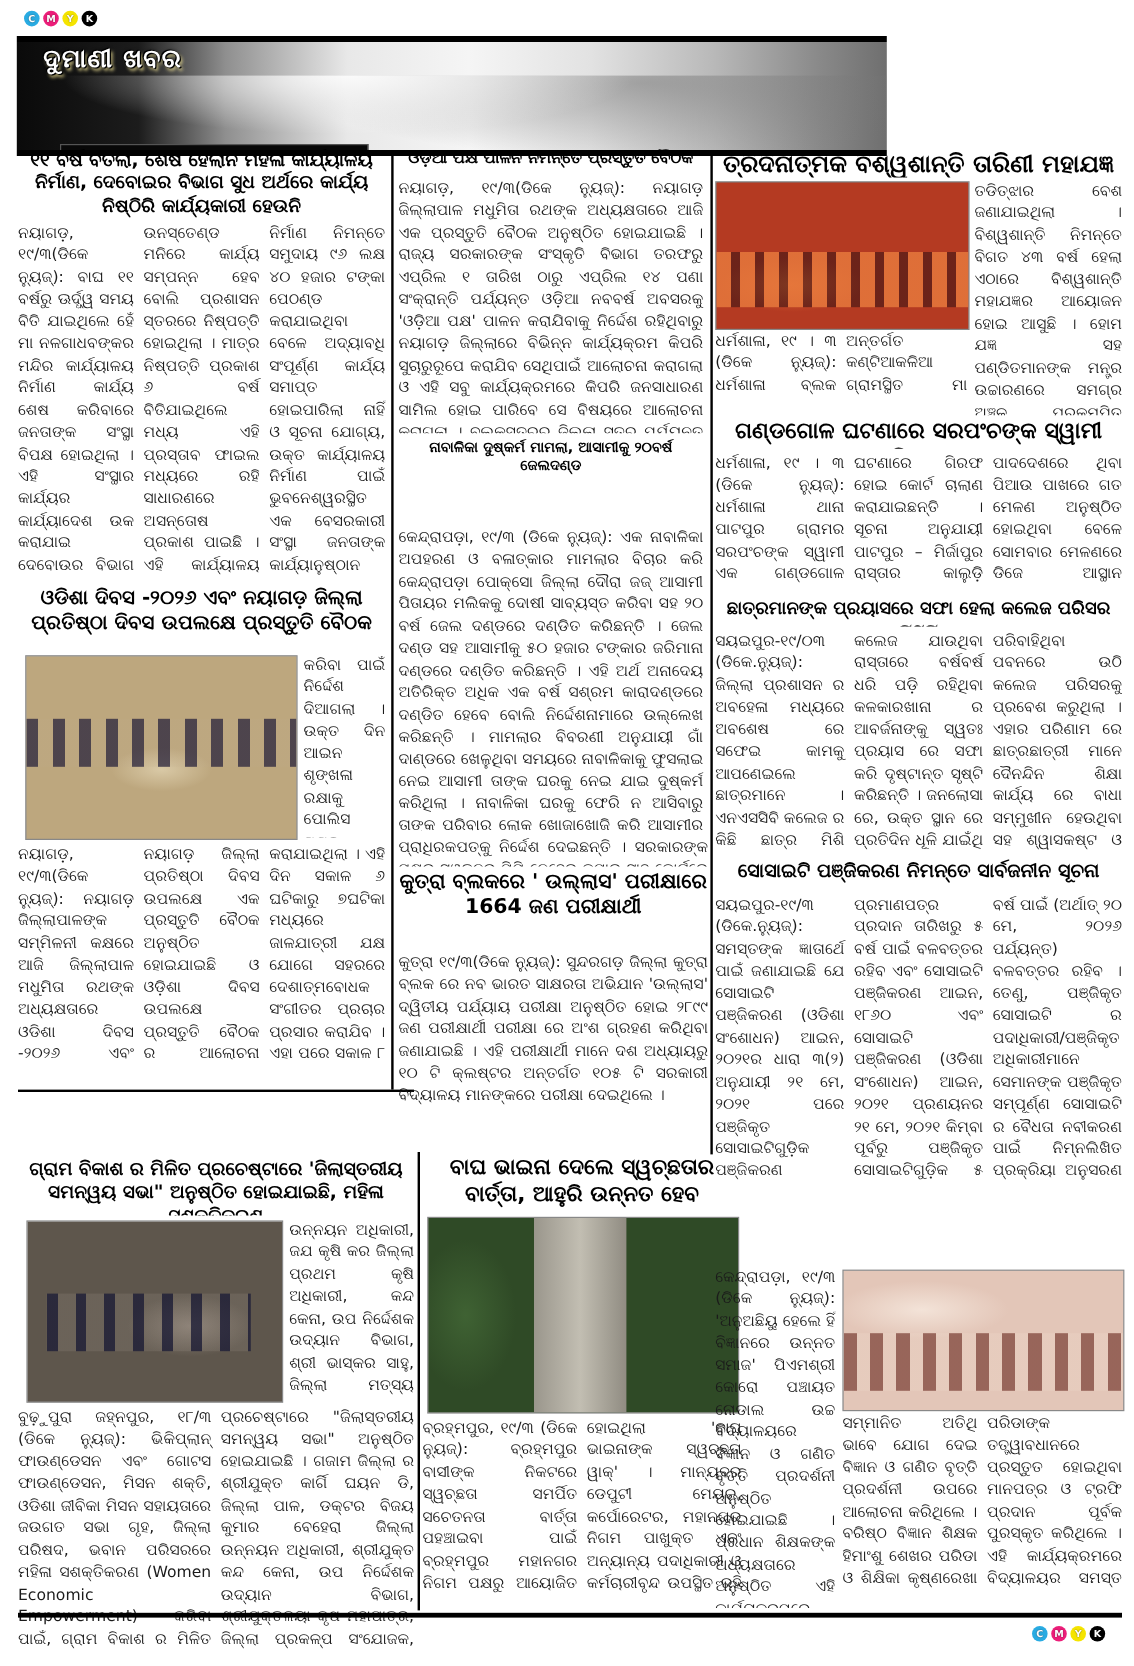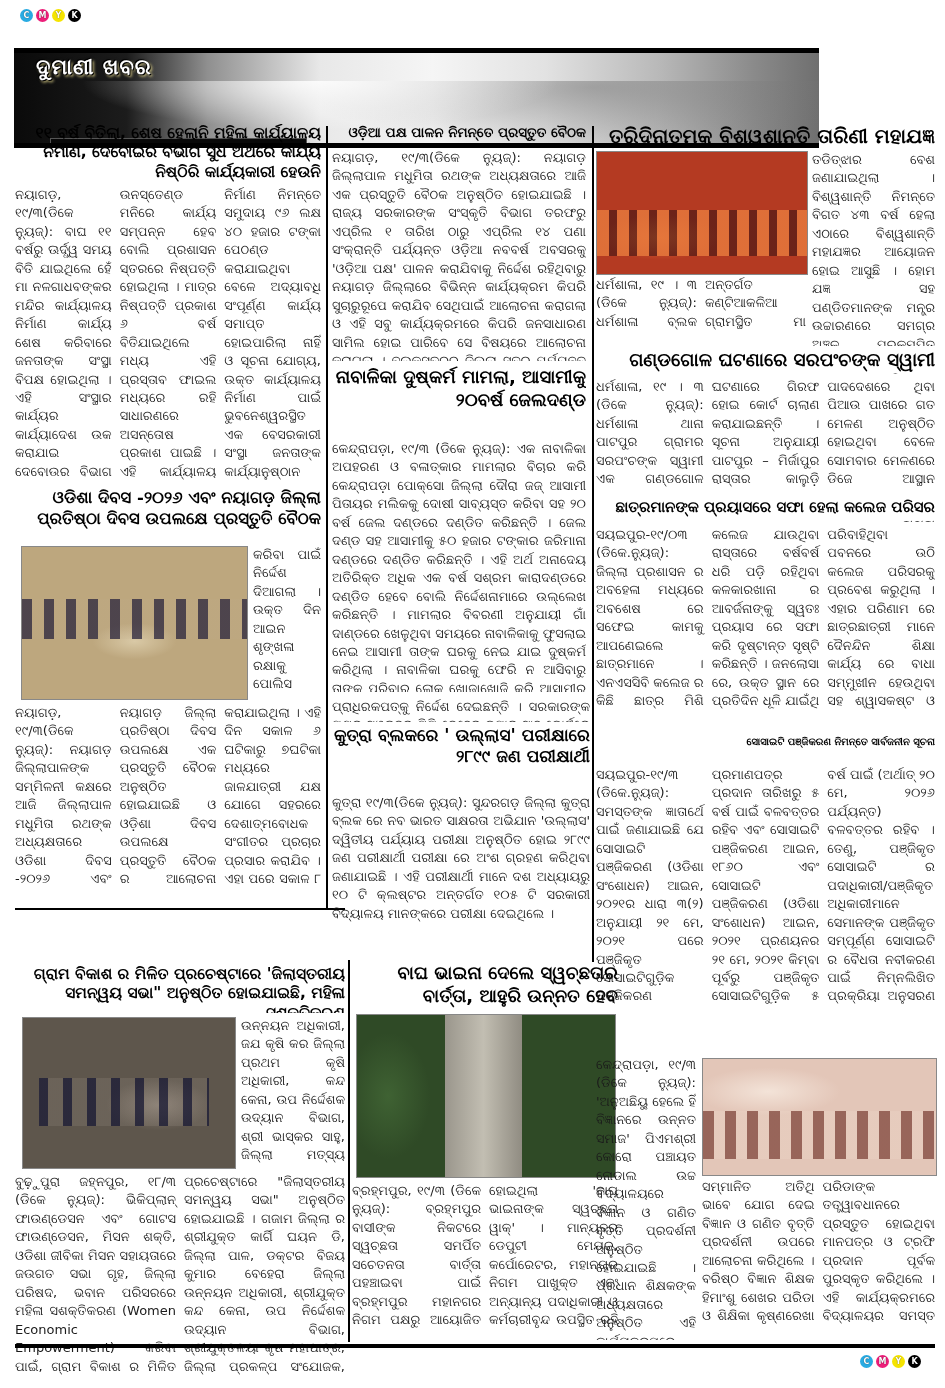--- a/index.html
+++ b/index.html
@@ -1,40 +1,40 @@
 <!DOCTYPE html>
 <html><head>
 <meta charset="utf-8">
 <style>
   html,body{margin:0;padding:0;background:#ffffff;}
   #page{position:relative;width:945px;height:1388px;background:#ffffff;overflow:hidden;
         font-family:"DejaVu Sans","Liberation Sans",sans-serif;color:#111;}
   .abs{position:absolute;}
   
-  #masthead{left:14px;top:48px;width:805px;height:90px;
+  #masthead{left:14px;top:30px;width:725px;height:90px;
     background:linear-gradient(90deg,#0a0a0a 0%,#1c1c1c 14%,#8f8f8f 24%,#e8e8e8 38%,#f5f5f5 52%,#e2e2e2 66%,#b9b9b9 80%,#8a8a8a 92%,#6f6f6f 100%);
     border-top:5px solid #000;border-bottom:5px solid #000;overflow:hidden;}
   #masthead .ridge{position:absolute;left:0;top:28px;width:100%;height:62px;
     background:radial-gradient(ellipse 340px 70px at 38% 0%,rgba(255,255,255,.85),rgba(255,255,255,0) 70%),
                radial-gradient(ellipse 420px 90px at 72% 10%,rgba(120,120,120,.55),rgba(120,120,120,0) 70%);}
   #logo-block{left:22px;top:34px;width:280px;height:80px;color:#fff;}
   #logo-title{font-size:21px;font-weight:bold;letter-spacing:1px;
     text-shadow:0 0 3px #000,1px 1px 0 #000,-1px -1px 0 #000,2px 2px 3px #fcee9e;}
   #date-box{left:36px;top:85px;width:255px;height:25px;background:#080808;border:1px solid #555;
     color:#fff;font-size:12.5px;font-weight:bold;display:flex;align-items:center;justify-content:center;}
   #page-title{left:420px;top:58px;width:330px;height:52px;text-align:center;font-size:40px;font-weight:bold;color:#000;
     text-shadow:-2px -2px 0 #fff,2px -2px 0 #fff,-2px 2px 0 #fff,2px 2px 0 #fff,0 0 6px #fff;letter-spacing:2px;}
   #pageno-box{left:852px;top:79px;width:80px;height:29px;background:#0a0a0a;border:1px solid #666;border-radius:4px;
     color:#fff;font-size:13.5px;font-weight:bold;display:flex;align-items:center;justify-content:center;}
   
   .cmyk{display:flex;gap:3px;}
   .cmyk .dot{width:13px;height:13px;border-radius:50%;display:flex;align-items:center;justify-content:center;
     font-size:8px;font-weight:bold;color:#fff;text-shadow:0 0 1px rgba(0,0,0,.8);}
   
-  .hl{font-weight:bold;color:#000;text-align:right;overflow:hidden;line-height:1.25;}
+  .hl{font-weight:bold;color:#000;text-align:center;overflow:hidden;line-height:1.25;}
   
   .bt{font-size:13px;line-height:1.42;text-align:justify;color:#1b1b1b;overflow:hidden;}
   .c2{column-count:2;column-gap:8px;}
   .c3{column-count:3;column-gap:8px;}
   
   .vrule{width:1.5px;background:#000;}
   .hrule{height:1.5px;background:#000;}
   .thickrule{height:4px;background:#000;}
   
   .photo{overflow:hidden;border:1px solid #888;}
@@ -120,27 +120,27 @@
     <div class="bt abs" style="left:226px;top:52px;width:104px;height:150px;">ଉନ୍ନୟନ ଅଧିକାରୀ, ଜଯ କୃଷି କର ଜିଲ୍ଲା ପ୍ରଥମ କୃଷି ଅଧିକାରୀ, କନ୍ଦ କେନା, ଉପ ନିର୍ଦ୍ଦେଶକ ଉଦ୍ୟାନ ବିଭାଗ, ଶ୍ରୀ ଭାସ୍କର ସାହୁ, ଜିଲ୍ଲା ମତ୍ସ୍ୟ ଅଧିକାରୀ, ବୃନ୍ଦାବନ ପଠଳ କୁମାର ଦାସ, ଜିଲ୍ଲା ପଶୁପାଳନ ଅଧିକାରୀ, ଜୟା କୃଷ୍ଣ ମହାପାତ୍ର ଜିଲ୍ଲା ପ୍ରୋଗ୍ରାମ ସଂଯୋଜକ ମିସନ ଶକ୍ତି, ଶ୍ରୀ ରାଜଗୋପାଳ ଦାସ, ପିଏ ଡିଆରଡିଏ, ଶ୍ରୀ ସନ୍ତୋଷ କୁମାର ରାଉତ ଜିଲ୍ଲା ପ୍ରୋଗ୍ରାମ ମ୍ୟାନେଜର ଉପସ୍ଥିତ ଥିଲେ ।</div>
     <div class="bt c2 abs" style="left:0;top:208px;width:330px;height:218px;">ବୁଢ଼ୁପୁରା ଜହ୍ନପୁର, ୧୮/୩ (ଡିକେ ନ୍ୟୁଜ୍): ଭିକିପ୍ଲାନ୍ ଫାଉଣ୍ଡେସନ ଏବଂ ଗୋଟସ ଫାଉଣ୍ଡେସନ, ମିସନ ଶକ୍ତି, ଓଡିଶା ଜୀବିକା ମିସନ ସହାୟତାରେ ଜଉଗତ ସଭା ଗୃହ, ଜିଲ୍ଲା ପରିଷଦ, ଭବାନ ପରିସରରେ ମହିଳା ସଶକ୍ତିକରଣ (Women Economic Empowerment) କରିବା ପାଇଁ, ଗ୍ରାମ ବିକାଶ ର ମିଳିତ ପ୍ରଚେଷ୍ଟାରେ "ଜିଲାସ୍ତରୀୟ ସମନ୍ୱୟ ସଭା" ଅନୁଷ୍ଠିତ ହୋଇଯାଇଛି । ଗଜାମ ଜିଲ୍ଲା ର ଶ୍ରୀଯୁକ୍ତ କାର୍ଗି ଘୟନ ଡି, ଜିଲ୍ଲା ପାଳ, ଡକ୍ଟର ବିଜୟ କୁମାର ବେହେରା ଜିଲ୍ଲା ଉନ୍ନୟନ ଅଧିକାରୀ, ଶ୍ରୀଯୁକ୍ତ କନ୍ଦ କେନା, ଉପ ନିର୍ଦ୍ଦେଶକ ଉଦ୍ୟାନ ବିଭାଗ, ଶ୍ରୀଯୁକ୍ତଳୟା କୃଷ ମହାପାତ୍ର, ଜିଲ୍ଲା ପ୍ରକଳ୍ପ ସଂଯୋଜକ, ବିଭି ଟି ଜନସନ, କାର୍ଯ୍ୟନିର୍ବାହୀ ନିର୍ଦ୍ଦେଶକ ଗ୍ରାମ ବିକାଶ, ବୃକ୍ଷ ରେ ଜଳ ଅର୍ପଣ କରି ସଭା କାର୍ଯ୍ୟ କୁ ଆନୁଷ୍ଠାନିକ ଭାବେ ଆରମ୍ଭ କରିଥିଲେ । ଗ୍ରାମ ବିକାଶ କାର୍ଯ୍ୟ କରୁଥିବା ଗ୍ରାମ ଗୁଡ଼ିକର ଗ୍ରାମ କମିଟିର ସଦସ୍ୟ ଓ ମହିଳା ଉଦ୍ୟୋଗୀ ମାନେ ସେମାନଙ୍କ ଅନୁଭୂତି ଓ ଗ୍ରାମ ବିକାଶ ସହିତ ସେମାନଙ୍କ ସମ୍ପର୍କ ବିଷୟରେ ଆଲୋକ ପାତ କରିଥିଲେ । ସ୍ୱଯଂସ୍ଥା ପରି ସଂସ୍ଥା ସହଭାଗିତାରେ ଗ୍ରାମୀଣ ମହିଳା ସଶକ୍ତିକରଣ କରିବା ପାଇଁ ସଦସ୍ୟା ଶ୍ରୀ ପ୍ରଜ୍ଞା ପାରମିତା ମହାନ୍ତି ଉଦ୍ବୋଧନ ପ୍ରଦାନ କରିଥିଲେ । ସେ ପ୍ରସଙ୍ଗ ମଧ୍ୟରେ ମହିଳା ମାନେ କିପରି ସ୍ୱାବଲମ୍ବୀ ହୋଇ ନିଜ ପରିବାର ପର୍ଯ୍ୟନ୍ତ ଆର୍ଥିକ ଦୃଷ୍ଟିରେ ସହାୟକ ହୋଇ ପାରିବେ ସେ ବିଷୟରେ ଆଲୋଚନା କରିଥିଲେ । ସମସ୍ତ ବିଭାଗ ଅଧିକାରୀ ଯଥା ଦ୍ୱୟ ବିଜୟ କୁମାର ବେହେରା, ମୁଖ୍ୟ ମିଳିତା ନାୟକ ଜିଲ୍ଲାରେ ଧନ୍ୟବାଦ ଅର୍ପଣ କରିଥିଲେ ।</div>
   </div>
 
   <div class="abs" style="left:332px;top:124px;width:254px;height:240px;">
     <div class="hl" style="font-size:13.5px;height:22px;">ଓଡ଼ିଆ ପକ୍ଷ ପାଳନ ନିମନ୍ତେ ପ୍ରସ୍ତୁତ ବୈଠକ</div>
     <div class="bt" style="height:212px;margin-top:3px;">ନୟାଗଡ଼, ୧୯/୩(ଡିକେ ନ୍ୟୁଜ୍): ନୟାଗଡ଼ ଜିଲ୍ଲାପାଳ ମଧୁମିତା ରଥଙ୍କ ଅଧ୍ୟକ୍ଷତାରେ ଆଜି ଏକ ପ୍ରସ୍ତୁତି ବୈଠକ ଅନୁଷ୍ଠିତ ହୋଇଯାଇଛି । ରାଜ୍ୟ ସରକାରଙ୍କ ସଂସ୍କୃତି ବିଭାଗ ତରଫରୁ ଏପ୍ରିଲ ୧ ତାରିଖ ଠାରୁ ଏପ୍ରିଲ ୧୪ ପଣା ସଂକ୍ରାନ୍ତି ପର୍ଯ୍ୟନ୍ତ ଓଡ଼ିଆ ନବବର୍ଷ ଅବସରକୁ 'ଓଡ଼ିଆ ପକ୍ଷ' ପାଳନ କରାଯିବାକୁ ନିର୍ଦ୍ଦେଶ ରହିଥିବାରୁ ନୟାଗଡ଼ ଜିଲ୍ଲାରେ ବିଭିନ୍ନ କାର୍ଯ୍ୟକ୍ରମ କିପରି ସୁଚାରୁରୂପେ କରାଯିବ ସେଥିପାଇଁ ଆଲୋଚନା କରାଗଲା ଓ ଏହି ସବୁ କାର୍ଯ୍ୟକ୍ରମରେ କିପରି ଜନସାଧାରଣ ସାମିଲ ହୋଇ ପାରିବେ ସେ ବିଷୟରେ ଆଲୋଚନା କରାଗଲା । ବ୍ଲକସ୍ତରରୁ ଜିଲ୍ଲା ସ୍ତର ପର୍ଯ୍ୟନ୍ତ ପ୍ରତ୍ୟେକ କାର୍ଯ୍ୟକ୍ରମ ଲୋକାଭିମୁଖୀ କରାଯିବାକୁ ଜିଲ୍ଲାପାଳଙ୍କର ପରାମର୍ଶ ରହିଲା । ଏହି କାର୍ଯ୍ୟକ୍ରମରେ ଅନ୍ୟମାନଙ୍କ ମଧ୍ୟରେ ଜିଲ୍ଲା ପରିଷଦ ଅଧ୍ୟକ୍ଷ ଦେବାଶିଷ ପଟ୍ଟନାୟକ, ନୟାଗଡ଼ ଉପଜିଲ୍ଲାପାଳ, ବିଭିନ୍ନ ବିଭାଗର ଅଧିକାରୀ ଓ ବୁଦ୍ଧିଜୀବୀ ଉପସ୍ଥିତ ଥିଲେ ।</div>
   </div>
 
   <div class="abs" style="left:332px;top:366px;width:254px;height:330px;">
-    <div class="hl" style="font-size:18px;height:68px;">ନାବାଳିକା ଦୁଷ୍କର୍ମ ମାମଲା, ଆସାମୀକୁ ୨୦ବର୍ଷ ଜେଲଦଣ୍ଡ</div>
+    <div class="hl" style="font-size:12px;height:68px;">ନାବାଳିକା ଦୁଷ୍କର୍ମ ମାମଲା, ଆସାମୀକୁ ୨୦ବର୍ଷ ଜେଲଦଣ୍ଡ</div>
     <div class="bt" style="height:252px;margin-top:6px;">କେନ୍ଦ୍ରାପଡ଼ା, ୧୯/୩ (ଡିକେ ନ୍ୟୁଜ୍): ଏକ ନାବାଳିକା ଅପହରଣ ଓ ବଳାତ୍କାର ମାମଲାର ବିଚାର କରି କେନ୍ଦ୍ରାପଡ଼ା ପୋକ୍ସୋ ଜିଲ୍ଲା ଦୌରା ଜଜ୍ ଆସାମୀ ପିତାୟର ମଲିକକୁ ଦୋଷୀ ସାବ୍ୟସ୍ତ କରିବା ସହ ୨୦ ବର୍ଷ ଜେଲ ଦଣ୍ଡରେ ଦଣ୍ଡିତ କରିଛନ୍ତି । ଜେଲ ଦଣ୍ଡ ସହ ଆସାମୀକୁ ୫୦ ହଜାର ଟଙ୍କାର ଜରିମାନା ଦଣ୍ଡରେ ଦଣ୍ଡିତ କରିଛନ୍ତି । ଏହି ଅର୍ଥ ଅନାଦେୟ ଅତିରିକ୍ତ ଅଧିକ ଏକ ବର୍ଷ ସଶ୍ରମ କାରାଦଣ୍ଡରେ ଦଣ୍ଡିତ ହେବେ ବୋଲି ନିର୍ଦ୍ଦେଶନାମାରେ ଉଲ୍ଲେଖ କରିଛନ୍ତି । ମାମଲାର ବିବରଣୀ ଅନୁଯାୟୀ ଗାଁ ଦାଣ୍ଡରେ ଖେଳୁଥିବା ସମୟରେ ନାବାଳିକାକୁ ଫୁସଲାଇ ନେଇ ଆସାମୀ ତାଙ୍କ ଘରକୁ ନେଇ ଯାଇ ଦୁଷ୍କର୍ମ କରିଥିଲା । ନାବାଳିକା ଘରକୁ ଫେରି ନ ଆସିବାରୁ ତାଙ୍କ ପରିବାର ଲୋକ ଖୋଜାଖୋଜି କରି ଆସାମୀର ଘରୁ ଉଦ୍ଧାର କରିଥିଲେ । ଏହି ଘଟଣାରେ ନାବାଳିକାର ପିତା ମହାକାଳପଡ଼ା ଥାନାରେ ଏତଲା ଦେବା ପରେ ପୋଲିସ ମାମଲା ରୁଜୁ କରି ଆସାମୀକୁ ଗିରଫ କରିଥିଲା । ୨୦୨୪ ମସିହା ଫେବୃଆରୀ ୨୦ ତାରିଖରେ ଘଟିଥିବା ଏହି ଘଟଣାର ବିଚାର କରି ଜଜ୍ ଆସାମୀକୁ ଦୋଷୀ ସାବ୍ୟସ୍ତ କରି ଦଣ୍ଡିତ କରିଛନ୍ତି । ଏହି ରାୟକୁ ପୀଡ଼ିତା ପରିବାର ସ୍ୱାଗତ କରିଛନ୍ତି । ରାଷ୍ଟ୍ର ପକ୍ଷରୁ ସ୍ୱତନ୍ତ୍ର ପିପି ନେହେରୁ କୁମାର ସାହୁ କୋର୍ଟରେ ମାମଲା ପରିଚାଳନା କରୁଥିଲେ ।</div>
   </div>
 
   <div class="abs" style="left:332px;top:698px;width:258px;height:262px;">
     <div class="bt" style="height:24px;">ପ୍ରାଧିରକପତ୍କୁ ନିର୍ଦ୍ଦେଶ ଦେଇଛନ୍ତି । ସରକାରଙ୍କ ପକ୍ଷରୁ ସ୍ୱତନ୍ତ୍ର ପିପି ନେହେରୁ କୁମାର ସାହୁ କୋର୍ଟରେ ମାମଲା ପରିଚାଳନା କରୁଥିଲେ ।</div>
-    <div class="hl" style="font-size:17px;height:64px;margin-top:3px;">କୁତ୍ରା ବ୍ଲକରେ ' ଉଲ୍ଲାସ' ପରୀକ୍ଷାରେ ୨୮୯୯ ଜଣ ପରୀକ୍ଷାର୍ଥୀ</div>
+    <div class="hl" style="font-size:17px;height:64px;margin-top:3px;">କୁତ୍ରା ବ୍ଲକରେ ' ଉଲ୍ଲାସ' ପରୀକ୍ଷାରେ 1664 ଜଣ ପରୀକ୍ଷାର୍ଥୀ</div>
     <div class="bt" style="height:160px;margin-top:5px;">କୁତ୍ରା ୧୯/୩(ଡିକେ ନ୍ୟୁଜ୍): ସୁନ୍ଦରଗଡ଼ ଜିଲ୍ଲା କୁତ୍ରା ବ୍ଲକ ରେ ନବ ଭାରତ ସାକ୍ଷରତା ଅଭିଯାନ 'ଉଲ୍ଲାସ' ଦ୍ୱିତୀୟ ପର୍ଯ୍ୟାୟ ପରୀକ୍ଷା ଅନୁଷ୍ଠିତ ହୋଇ ୨୮୯୯ ଜଣ ପରୀକ୍ଷାର୍ଥୀ ପରୀକ୍ଷା ରେ ଅଂଶ ଗ୍ରହଣ କରିଥିବା ଜଣାଯାଇଛି । ଏହି ପରୀକ୍ଷାର୍ଥୀ ମାନେ ଦଶ ଅଧ୍ୟାୟରୁ ୧୦ ଟି କ୍ଲଷ୍ଟର ଅନ୍ତର୍ଗତ ୧୦୫ ଟି ସରକାରୀ ବିଦ୍ୟାଳୟ ମାନଙ୍କରେ ପରୀକ୍ଷା ଦେଇଥିଲେ ।</div>
   </div>
 
   <div class="abs" style="left:352px;top:962px;width:266px;height:380px;">
     <div class="hl" style="font-size:18px;height:46px;">ବାଘ ଭାଇନା ଦେଲେ ସ୍ୱଚ୍ଛତାର ବାର୍ତ୍ତା, ଆହୁରି ଉନ୍ନତ ହେବ ବ୍ରହ୍ମପୁରର ସ୍ଥିତାବସ୍ଥା</div>
     <div class="photo abs" id="photo-aerial" style="left:4px;top:52px;width:258px;height:162px;">
       <div class="road"></div>
     </div>
     <div class="bt c2 abs" style="left:0;top:220px;width:266px;height:158px;">ବ୍ରହ୍ମପୁର, ୧୯/୩ (ଡିକେ ନ୍ୟୁଜ୍): ବ୍ରହ୍ମପୁର ବାସୀଙ୍କ ନିକଟରେ ସ୍ୱଚ୍ଛତା ସମର୍ପିତ ସଚେତନତା ବାର୍ତ୍ତା ପହଞ୍ଚାଇବା ପାଇଁ ବ୍ରହ୍ମପୁର ମହାନଗର ନିଗମ ପକ୍ଷରୁ ଆୟୋଜିତ ହୋଇଥିଲା 'ବାଘ ଭାଇନାଙ୍କ ସ୍ୱଚ୍ଛତା ୱାକ୍' । ମାନ୍ୟବର ଡେପୁଟୀ ମେୟର, କର୍ପୋରେଟର, ମହାନଗର ନିଗମ ପାଖୁକ୍ତ ଏବଂ ଅନ୍ୟାନ୍ୟ ପଦାଧିକାରୀ ଓ କର୍ମଚାରୀବୃନ୍ଦ ଉପସ୍ଥିତ ରହି ଏହି କାର୍ଯ୍ୟକ୍ରମର ଶୁଭାରମ୍ଭ କରିଥିଲେ । #BeMC କାର୍ଯ୍ୟାଳୟ ପରିସରରୁ ଆରମ୍ଭ ହୋଇଥିବା ଏହି ସ୍ୱଚ୍ଛତା ୱାକ୍‌ରେ ଆମ ସମସ୍ତଙ୍କ ପ୍ରିୟ 'ବାଘ ଭାଇନା'ଙ୍କ ସହ ପାଦ ମିଳାଇଥିଲେ ଶତାଧିକ ଉତ୍ସାହୀ ବ୍ରହ୍ମପୁରବାସୀ । ସହରର ସ୍ୱଚ୍ଛତାକୁ ଏକ ଜନ-ଆନ୍ଦୋଳନରେ ପରିଣତ କରିବା ଏବଂ ସ୍ୱଚ୍ଛ ସର୍ବେକ୍ଷଣରେ ବ୍ରହ୍ମପୁରକୁ ଶ୍ରେଷ୍ଠ ସ୍ଥାନରେ ପହଞ୍ଚାଇବା ପାଇଁ ବାଘ ଭାଇନା ଅସ୍ତ୍ରକୁ ଓଦା ଓ ଶୁଖିଲା ଅଳିଆ ପୃଥକୀକରଣ ଏବଂ ପ୍ଲାଷ୍ଟିକ ବର୍ଜନ, ସେପ୍ଟିକ ଟାଙ୍କି ସଫେଇ ନିମନ୍ତେ ୧୪୪୨୦ର ବ୍ୟବହାର ସମ୍ପର୍କରେ ସଚେତନ କରିଥିଲେ ।</div>
   </div>
@@ -158,21 +158,21 @@
     <div class="hl" style="font-size:18.5px;height:26px;">ଗଣ୍ଡଗୋଳ ଘଟଣାରେ ସରପଂଚଙ୍କ ସ୍ୱାମୀ ଗିରଫ</div>
     <div class="bt c3" style="height:116px;margin-top:4px;">ଧର୍ମଶାଳା, ୧୯ । ୩ (ଡିକେ ନ୍ୟୁଜ୍): ଧର୍ମଶାଳା ଥାନା ପାଟପୁର ଗ୍ରାମର ସରପଂଚଙ୍କ ସ୍ୱାମୀ ଏକ ଗଣ୍ଡଗୋଳ ଘଟଣାରେ ଗିରଫ ହୋଇ କୋର୍ଟ ଚାଲାଣ କରାଯାଇଛନ୍ତି । ସୂଚନା ଅନୁଯାୟୀ ପାଟପୁର – ମିର୍ଜାପୁର ରାସ୍ତାର କାଲୁଡ଼ି ପାଦଦେଶରେ ଥିବା ପିଆଉ ପାଖରେ ଗତ ମେଳଣ ଅନୁଷ୍ଠିତ ହୋଇଥିବା ବେଳେ ସୋମବାର ମେଳଣରେ ଡିଜେ ଆସ୍ଥାନ ନିୟନ୍ତ୍ରଣକୁ ନେଇ ଦୁଇ ଗୋଷ୍ଠୀ ମଧ୍ୟରେ ବଚସା ହୋଇଥିଲା । ଖବର ପାଇ ପୋଲିସ ସେଠାରେ ପହଞ୍ଚିଥିବା ଫଳରେ ପରିସ୍ଥିତି ଶାନ୍ତ ପଡ଼ିଥିଲା । ହେଲେ ଏହି ଘଟଣା ପରେ ପାଟପୁର ସରପଂଚଙ୍କ ସ୍ୱାମୀ ଦୁଃଶାସନ ନାୟକ ଓ ତାଙ୍କ ସାନ ଭାଇ ଅର୍ଜୁନ ନାୟକଙ୍କ ମଧ୍ୟରେ ଘରେ ମାଡପିଟ ହୋଇଥିଲା । ଏନେଇ ଉଭୟ ଭାଇଙ୍କ ତରଫରୁ ଥାନାରେ ଅଭିଯୋଗ ହୋଇଥିଲା । ଉଭୟଙ୍କ ଅଭିଯୋଗ ଆଧାରରେ ପୋଲିସ ୨୧୩ ଓ ୨୧୪ରେ ଦୁଇ ଗୋଟି ପୃଥକ ମାମଲା ରୁଜୁ କରି ତଦନ୍ତ କରିବା ସହ ୨୧୩ ନଂ କେଶରେ ବଡଭାଇ ତଥା ସରପଂଚଙ୍କ ସ୍ୱାମୀ ଦୁଃଶାସନ ନାୟକଙ୍କୁ ଗିରଫ କରି ପାଇଁ ଚଣ୍ଡିଖୋଲ କୋର୍ଟ ଚାଲାଣ କରାଯାଇଥିବା ନେଇ ଥାନା ଅଧିକାରିଣୀ ଚିନ୍ମୟୀ ସାହୁ ସୂଚନା ଦେଇଛନ୍ତି ।</div>
   </div>
 
   <div class="abs" style="left:596px;top:498px;width:339px;height:216px;">
     <div class="hl" style="font-size:15px;height:24px;">ଛାତ୍ରମାନଙ୍କ ପ୍ରୟାସରେ ସଫା ହେଲା କଲେଜ ପରିସର ରାସ୍ତା</div>
     <div class="bt c3" style="height:186px;margin-top:4px;">ସୟଇପୁର-୧୯/୦୩ (ଡିକେ.ନ୍ୟୁଜ୍): ଜିଲ୍ଲା ପ୍ରଶାସନ ର ଅବହେଳା ମଧ୍ୟରେ ଅବଶେଷ ରେ ସଫେଇ କାମକୁ ଆପଣେଇଲେ ଛାତ୍ରମାନେ । ଏନଏସସିବି କଲେଜ ର କିଛି ଛାତ୍ର ମିଶି କଲେଜ ଯାଉଥିବା ରାସ୍ତାରେ ବର୍ଷବର୍ଷ ଧରି ପଡ଼ି ରହିଥିବା କଳକାରଖାନା ର ଆବର୍ଜନାଙ୍କୁ ସ୍ୱତଃ ପ୍ରୟାସ ରେ ସଫା କରି ଦୃଷ୍ଟାନ୍ତ ସୃଷ୍ଟି କରିଛନ୍ତି । ଜନଲୋସା ରେ, ଉକ୍ତ ସ୍ଥାନ ରେ ପ୍ରତିଦିନ ଧୂଳି ଯାଇଁଥି ପରିବାହିଥିବା ପବନରେ ଉଠି କଲେଜ ପରିସରକୁ ପ୍ରବେଶ କରୁଥିଲା । ଏହାର ପରିଣାମ ରେ ଛାତ୍ରଛାତ୍ରୀ ମାନେ ଦୈନନ୍ଦିନ ଶିକ୍ଷା କାର୍ଯ୍ୟ ରେ ବାଧା ସମ୍ମୁଖୀନ ହେଉଥିବା ସହ ଶ୍ୱାସକଷ୍ଟ ଓ ଅସୁବିଧା ରେ ପଡୁଥିଲେ । ଏହି ରାସ୍ତା ରେ ଯାତାୟାତ କରୁଥିବା ଗାଡି ଚାଳକ ମାନେ ମଧ୍ୟ ଧୂଳିଯୋଗୁଁ ଅସୁବିଧାର ପରିସ୍ଥିତି ଭୋଗୁଥିଲେ । ସ୍ଥାନୀୟ ଲୋକ ଓ କଲେଜ ପକ୍ଷରୁ ବାରମ୍ବାର ଜିଲ୍ଲା ପ୍ରଶାସନଙ୍କୁ ଏନେଇ ଅବଗତ କରାଯାଇ ଥିଲେ ମଧ୍ୟ କୌଣସି ପଦକ୍ଷେପ ନିଆଯାଇ ନଥିଲା । ଆଶ୍ଚର୍ଯ୍ୟର କଥା, ଘଟଣାସ୍ଥଳ ରୁ କିଛି ମିଟର ଦୂରରେ ଜିଲ୍ଲା ପୋଲିସ ମୁଖ୍ୟାଳୟ ଅବସ୍ଥିତ ଥିବା ସତ୍ତ୍ୱେ ମଧ୍ୟ ଏହା ପ୍ରତି ଗୁରୁତ୍ୱ ଦିଆଯାଇନଥିଲା । ଏହି ପରିପ୍ରେକ୍ଷୀରେ, ଏନଏସସିବି କଲେଜର ତୃତୀୟ ବର୍ଷର ଛାତ୍ର ରୋହନ ନାୟକଙ୍କ ନେତୃତ୍ୱ ରେ ଗୌତମ ପଣ୍ଡା, ସୁବ୍ରତ ଭୋଇ ସହ ଅନ୍ୟାନ୍ୟ ଛାତ୍ରମାନେ ଏକତ୍ରିତ ହୋଇ ସ୍ୱେଚ୍ଛାସେବୀ ଭାବେ ପାର୍ଶ୍ୱ ସଫା କାମରେ ନିୟୋଜିତ ହେଲେ । କେତେକ ଘଣ୍ଟାର ଶ୍ରମଦାନ ରେ ସମସ୍ତ ପାର୍ଶ୍ୱକୁ ହଟାଇ ରାସ୍ତାକୁ ପରିଷ୍କାର କରାଯାଇଥିଲା । ଛାତ୍ରମାନଙ୍କ ଏହି ପ୍ରୟାସକୁ ସ୍ଥାନୀୟ ଲୋକମାନେ ସ୍ୱାଗତ କରିଥିବା ବେଳେ, ପ୍ରଶାସନର ନିଷ୍କ୍ରିୟତା ଉପରେ ପ୍ରଶ୍ନ ଉଠିଛି । ପରିବେଶ ସୁରକ୍ଷା ଓ ସ୍ୱଚ୍ଛତା ପ୍ରତି ଛାତ୍ର ମାନଙ୍କ ଏହି ଦୃଢ଼ ସଚେତନତା ଅନ୍ୟମାନଙ୍କ ପାଇଁ ଏକ ଉଦାହରଣ ବୋଲି ମତେ କରାଯାଉଛି ।</div>
   </div>
 
   <div class="abs" style="left:596px;top:716px;width:339px;height:278px;">
-    <div class="hl" style="font-size:10px;height:26px;margin-top:20px;">ସୋସାଇଟି ପଞ୍ଜିକରଣ ନିମନ୍ତେ ସାର୍ବଜନୀନ ସୂଚନା</div>
+    <div class="hl" style="font-size:16px;height:26px;">ସୋସାଇଟି ପଞ୍ଜିକରଣ ନିମନ୍ତେ ସାର୍ବଜନୀନ ସୂଚନା</div>
     <div class="bt c3" style="height:246px;margin-top:4px;">ସୟଇପୁର-୧୯/୩ (ଡିକେ.ନ୍ୟୁଜ୍): ସମସ୍ତଙ୍କ ଜ୍ଞାତାର୍ଥେ ପାଇଁ ଜଣାଯାଇଛି ଯେ ସୋସାଇଟି ପଞ୍ଜିକରଣ (ଓଡିଶା ସଂଶୋଧନ) ଆଇନ, ୨୦୨୧ର ଧାରା ୩(୨) ଅନୁଯାୟୀ ୨୧ ମେ, ୨୦୨୧ ପରେ ପଞ୍ଜିକୃତ ସୋସାଇଟିଗୁଡ଼ିକ ପଞ୍ଜିକରଣ ପ୍ରମାଣପତ୍ର ପ୍ରଦାନ ତାରିଖରୁ ୫ ବର୍ଷ ପାଇଁ ବଳବତ୍ତର ରହିବ ଏବଂ ସୋସାଇଟି ପଞ୍ଜିକରଣ ଆଇନ, ୧୮୬୦ ଏବଂ ସୋସାଇଟି ପଞ୍ଜିକରଣ (ଓଡିଶା ସଂଶୋଧନ) ଆଇନ, ୨୦୨୧ ପ୍ରଣୟନର ୨୧ ମେ, ୨୦୨୧ କିମ୍ବା ପୂର୍ବରୁ ପଞ୍ଜିକୃତ ସୋସାଇଟିଗୁଡ଼ିକ ୫ ବର୍ଷ ପାଇଁ (ଅର୍ଥାତ୍ ୨୦ ମେ, ୨୦୨୬ ପର୍ଯ୍ୟନ୍ତ) ବଳବତ୍ତର ରହିବ । ତେଣୁ, ପଞ୍ଜିକୃତ ସୋସାଇଟି ର ପଦାଧିକାରୀ/ପଞ୍ଜିକୃତ ଅଧିକାରୀମାନେ ସେମାନଙ୍କ ପଞ୍ଜିକୃତ ସମ୍ପୂର୍ଣ୍ଣ ସୋସାଇଟି ର ବୈଧତା ନବୀକରଣ ପାଇଁ ନିମ୍ନଲିଖିତ ପ୍ରକ୍ରିୟା ଅନୁସରଣ କରି ଆବଶ୍ୟକୀୟ ପଦକ୍ଷେପ ନେଇପାରିବେ । ୧. ବୈଧତା ଅବଧି ସମାପ୍ତ ହେବା ପୂର୍ବରୁ ନବୀକରଣ: ଧାରା ୩-ବି ର ଉପ-ଧାରା (୧) ଅନୁଯାୟୀ ପାଞ୍ଚ ବର୍ଷ ବୈଧ ଅବଧି ସମାପ୍ତ ହେବାର ଏକ ମାସ ପୂର୍ବରୁ ପଞ୍ଜିକରଣ ପ୍ରମାଣପତ୍ର ନବୀକରଣ ପାଇଁ ପ୍ରତ୍ୟେକ ଆବେଦନ ପାଇଁ, ନିର୍ଦ୍ଧାରିତ ଫି ହେବେ ୫୦୦/- (ପାଞ୍ଚଶହ ଟଙ୍କା) । ୨. ବୈଧତା ଅବଧି ସମାପ୍ତ ହେବା ପରେ ନବୀକରଣ: ଧାରା ୩-ବି ଉପ-ଧାରା (୨) ଅନୁଯାୟୀ ପାଞ୍ଚ ବର୍ଷ ବୈଧ ଅବଧି ସମାପ୍ତ ହେବାର ୬ ମାସ ପର୍ଯ୍ୟନ୍ତ ପଞ୍ଜିକରଣ ପ୍ରମାଣପତ୍ର ନବୀକରଣ ପାଇଁ ପ୍ରତ୍ୟେକ ଆବେଦନ ପାଇଁ, ଅବଧି ସମାପ୍ତ ହେବାର ଗୋଟିଏ ମାସ ମଧ୍ୟରେ – ୧,୦୦୦ ଟଙ୍କା, ଅବଧି ସମାପ୍ତ ହେବାର ଦୁଇ ମାସ ମଧ୍ୟରେ – ୧୫୦୦ ଟଙ୍କା, ଅବଧି ସମାପ୍ତ ହେବାର ତିନି ମାସ ମଧ୍ୟରେ – ୨୦୦୦ଟଙ୍କା, ଅବଧି ସମାପ୍ତ ହେବାର ଚାରି ମାସ ମଧ୍ୟରେ – ୨୫୦୦ ଟଙ୍କା, ଅବଧି ସମାପ୍ତ ହେବାର ପାଞ୍ଚ ମାସ ମଧ୍ୟରେ – ୩୦୦୦ ଟଙ୍କା, ଅବଧି ସମାପ୍ତ ହେବାର ଛଅ ମାସ ମଧ୍ୟରେ – ୩୫୦୦ ଟଙ୍କା ଫି' ପ୍ରଦେୟ ହେବ । ନବୀକରଣ ପାଇଁ ଆବଶ୍ୟକୀୟ ଡକ୍ୟୁମେଣ୍ଟ- ଆବେଦନ ସହିତ ପଞ୍ଜିକରଣ ପ୍ରମାଣପତ୍ରର ସର୍ବଶେଷ ପ୍ରମାଣିତ କପି (ସି.ସି.), ସଂଘର ସ୍ମାରକପତ୍ରର ସର୍ବଶେଷ ପ୍ରମାଣିତ କପି (ସି.ସି.), ଉପ-ଆଇନର ସର୍ବଶେଷ ପ୍ରମାଣିତ କପି (ସି.ସି.), ଗତ ପାଞ୍ଚ ବର୍ଷର ଅଡିଟ୍ ରିପୋର୍ଟ, ଗତ ପାଞ୍ଚ ବର୍ଷର କାର୍ଯ୍ୟକଳାପ ରିପୋର୍ଟ, ସମାପ୍ତିର ନବୀକରଣ ସମ୍ପର୍କରେ ସାଧାରଣ ପରିଷଦର ନିଷ୍ପତ୍ତି ଡକ୍ୟୁମେଣ୍ଟଗୁଡ଼ିକ ଦାଖଲ କରିବାକୁ ପଡିବ ।</div>
   </div>
 
   <div class="abs" style="left:596px;top:996px;width:339px;height:346px;">
     <div class="bt abs" style="left:0;top:60px;width:100px;height:284px;">କେନ୍ଦ୍ରାପଡ଼ା, ୧୯/୩ (ଡିକେ ନ୍ୟୁଜ୍): 'ଅନୁଅଛିୟୁ ହେଲେ ହିଁ ବିଜ୍ଞାନରେ ଉନ୍ନତ ସମାଜ' ପିଏମଶ୍ରୀ କୋରୋ ପଞ୍ଚାୟତ ନୋଡାଲ ଉଚ୍ଚ ବିଦ୍ୟାଳୟରେ ବିଜ୍ଞାନ ଓ ଗଣିତ ବୃତ୍ତି ପ୍ରଦର୍ଶନୀ ଅନୁଷ୍ଠିତ ହୋଇଯାଇଛି । ପ୍ରଧାନ ଶିକ୍ଷକଙ୍କ ଅଧ୍ୟକ୍ଷତାରେ ଅନୁଷ୍ଠିତ ଏହି କାର୍ଯ୍ୟକ୍ରମରେ ମହାନିର୍ଦ୍ଦେଶକ ଯୋଗାଇତର ନାୟକ, ବିଦ୍ୟାଳୟର ପ୍ରିୟଦର୍ଶିନୀ ବେହେରା, ଅଧ୍ୟକ୍ଷ ଉପସ୍ଥିତ ରହି ବିଦ୍ୟାଳୟ ର ଛାତ୍ରଛାତ୍ରୀଙ୍କ ପ୍ରସ୍ତୁତ ବିଜ୍ଞାନ ମଡେଲ ଗୁଡ଼ିକୁ ପରିଦର୍ଶନ କରି ପ୍ରଶଂସା କରିଥିଲେ ଏବଂ କୁଇଜ୍ ପ୍ରତିଯୋଗିତାର ବିଜେତାଙ୍କୁ ପୁରସ୍କୃତ କରି ଉତ୍ସାହିତ କରିଥିଲେ ।</div>
     <div class="photo abs" id="photo-school" style="left:106px;top:62px;width:233px;height:116px;">
       <div class="figs"></div>
     </div>
     <div class="bt c2 abs" style="left:106px;top:182px;width:233px;height:162px;">ସମ୍ମାନିତ ଅତିଥି ଭାବେ ଯୋଗ ଦେଇ ବିଜ୍ଞାନ ଓ ଗଣିତ ବୃତ୍ତି ପ୍ରଦର୍ଶନୀ ଉପରେ ଆଲୋଚନା କରିଥିଲେ । ବରିଷ୍ଠ ବିଜ୍ଞାନ ଶିକ୍ଷକ ହିମାଂଶୁ ଶେଖର ପରିଡା ଓ ଶିକ୍ଷିକା କୃଷ୍ଣରେଖା ପରିଡାଙ୍କ ତତ୍ତ୍ୱାବଧାନରେ ପ୍ରସ୍ତୁତ ହୋଇଥିବା ମାନପତ୍ର ଓ ଟ୍ରଫି ପ୍ରଦାନ ପୂର୍ବକ ପୁରସ୍କୃତ କରିଥିଲେ । ଏହି କାର୍ଯ୍ୟକ୍ରମରେ ବିଦ୍ୟାଳୟର ସମସ୍ତ ଶିକ୍ଷକ, ଶିକ୍ଷିକା ସାବିତ୍ରୀ ବିଶ୍ୱାଳ, ଦୀପ୍ତାରେଖା ପରିଡା, ପୁଷ୍ପମିତ୍ରା ଦ୍ୱିବେଦୀ, ରଞ୍ଜନ ମଲିକ, ମୋନାଲିସା ବେହେରା, ବିସ୍ମିତା ପ୍ରଧାନ, ଓଡିଶା ଅଧ୍ୟାପିକା ମାନେ ସହଯୋଗ କରିଥିଲେ ଏବଂ ସାମାଜିକ କାର୍ଯ୍ୟକର୍ତ୍ତା ମାନେ ଉପସ୍ଥିତ ରହି ପରିଚାଳନାରେ ସହଯୋଗ କରିଥିଲେ ।</div>
   </div>

